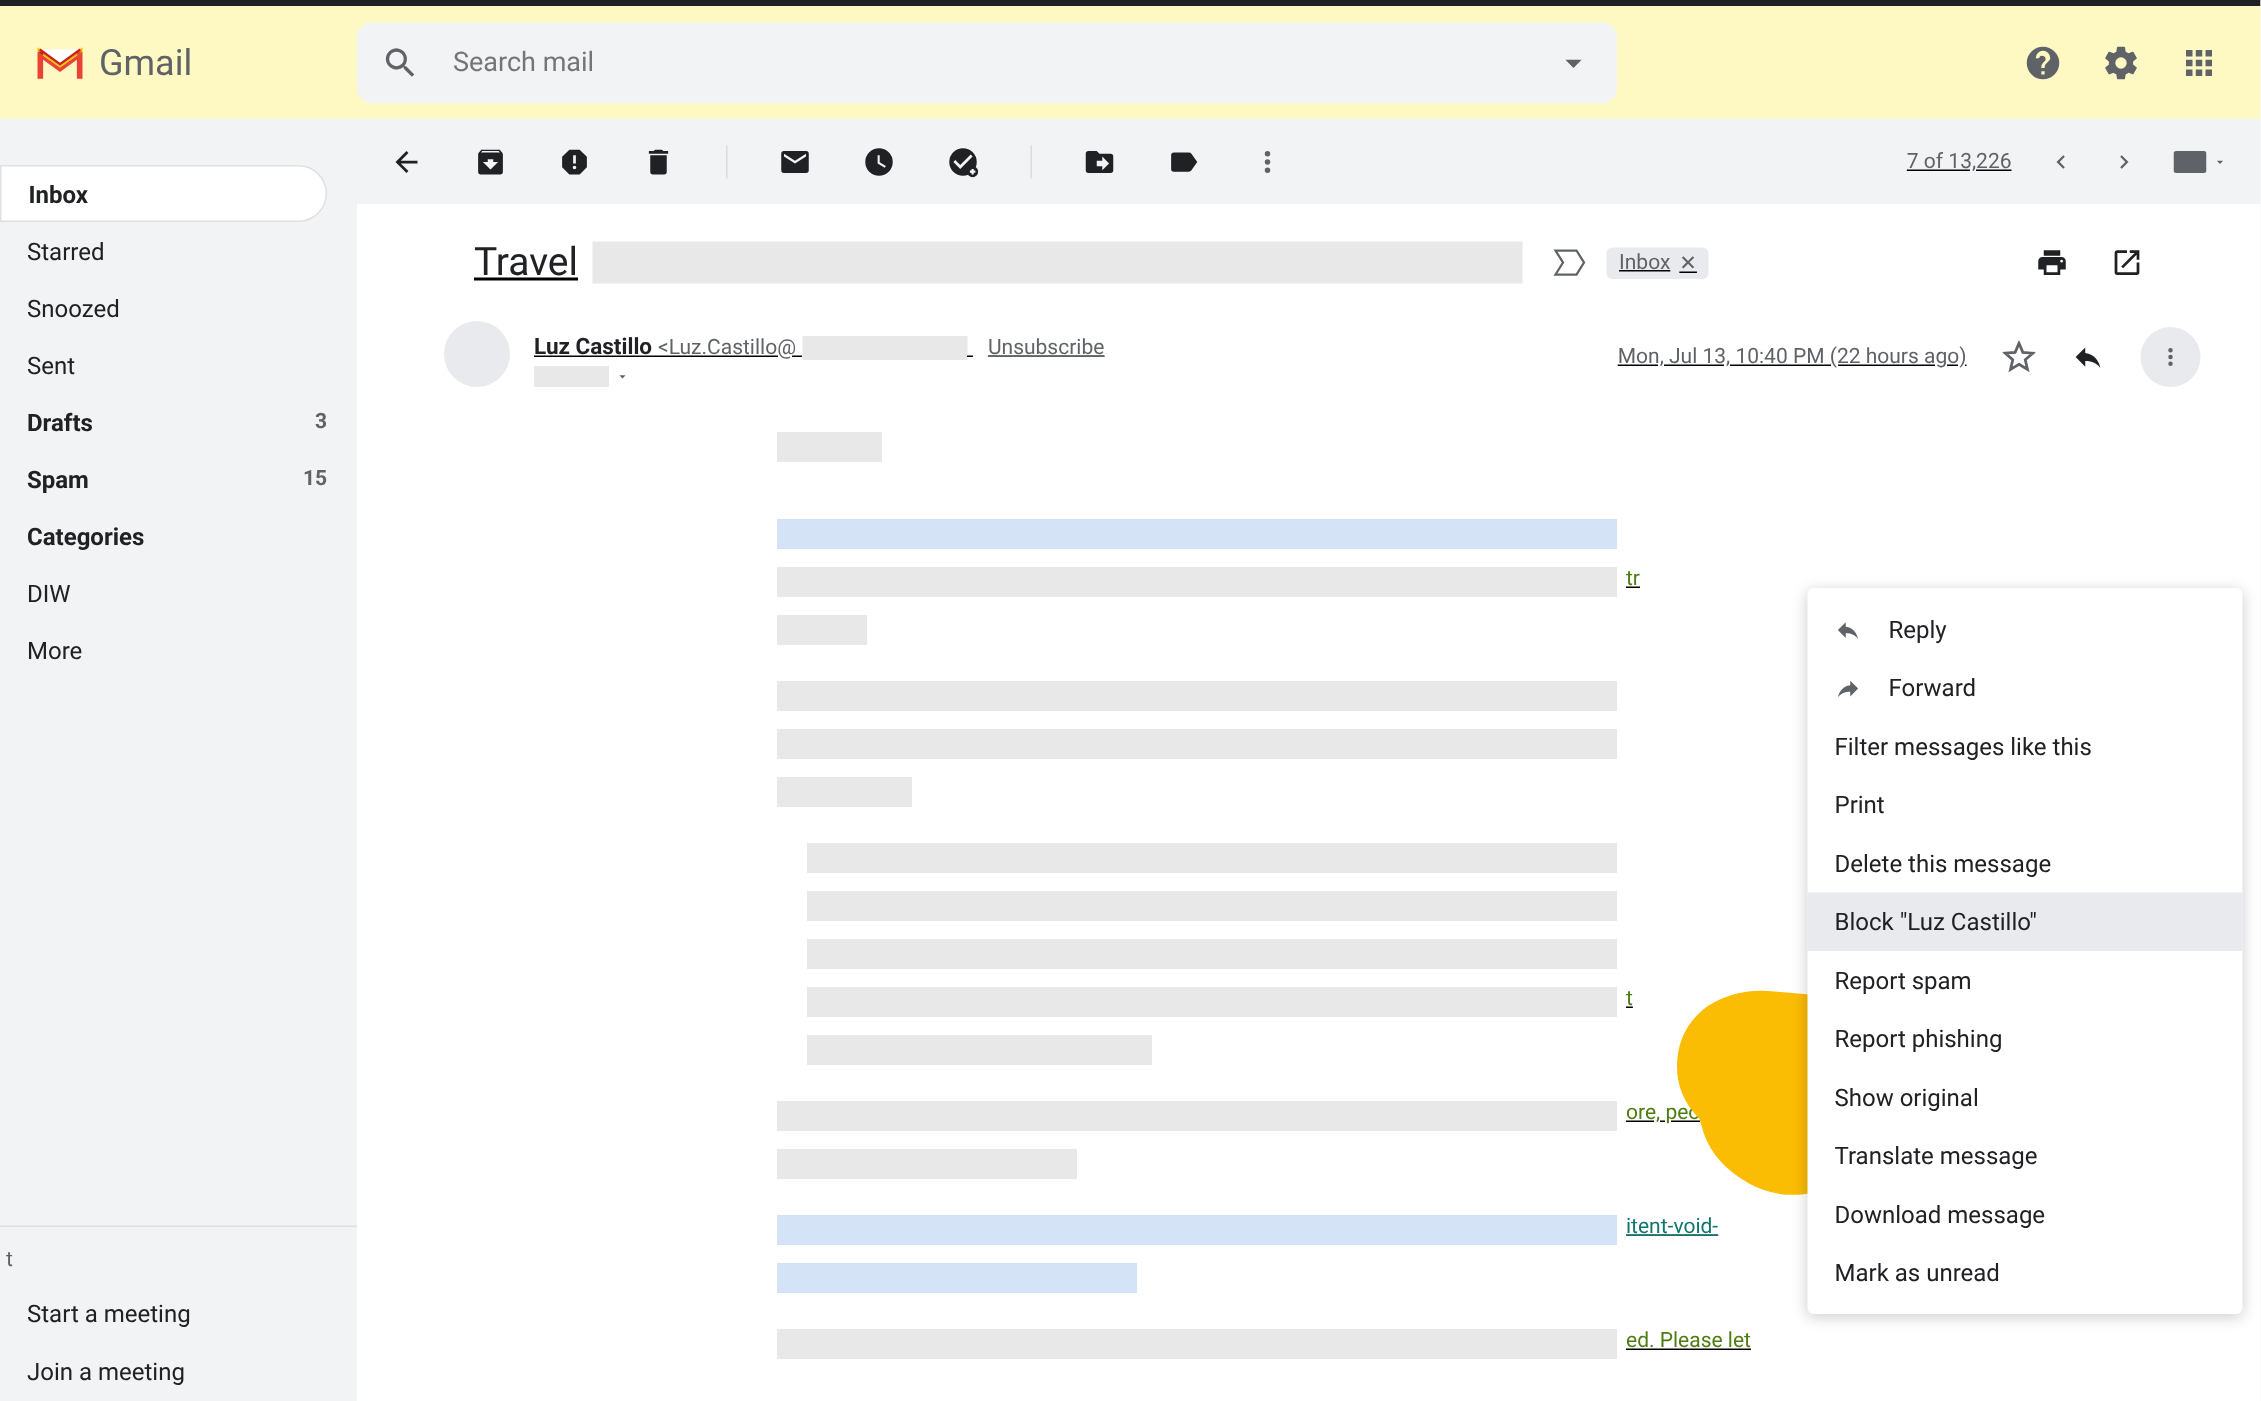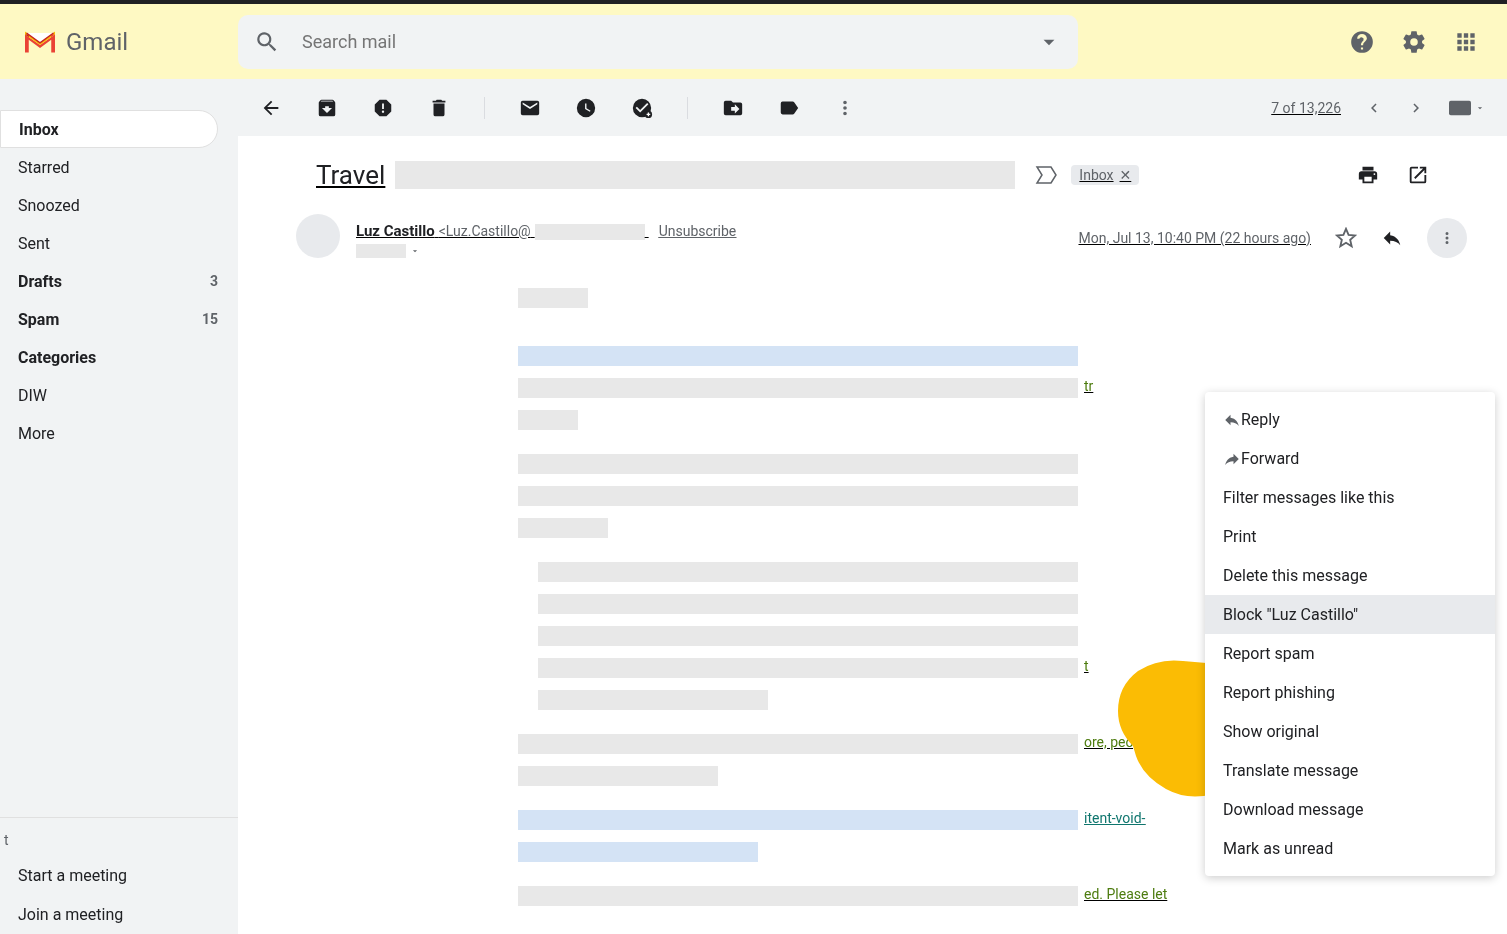--- a/index.html
+++ b/index.html
@@ -307,20 +307,21 @@
       padding: 8px 0;
       z-index: 100;
     }
     .menu-item {
       display: flex;
       align-items: center;
       padding: 10px 18px;
       font-size: 16px;
       color: #202124;
       cursor: pointer;
+      gap: 18px;
     }
     .menu-item.highlighted {
       background: #e8eaed;
     }
     .menu-item.no-icon {
     }
     .menu-icon {
       width: 18px;
       height: 18px;
       fill: #5f6368;

